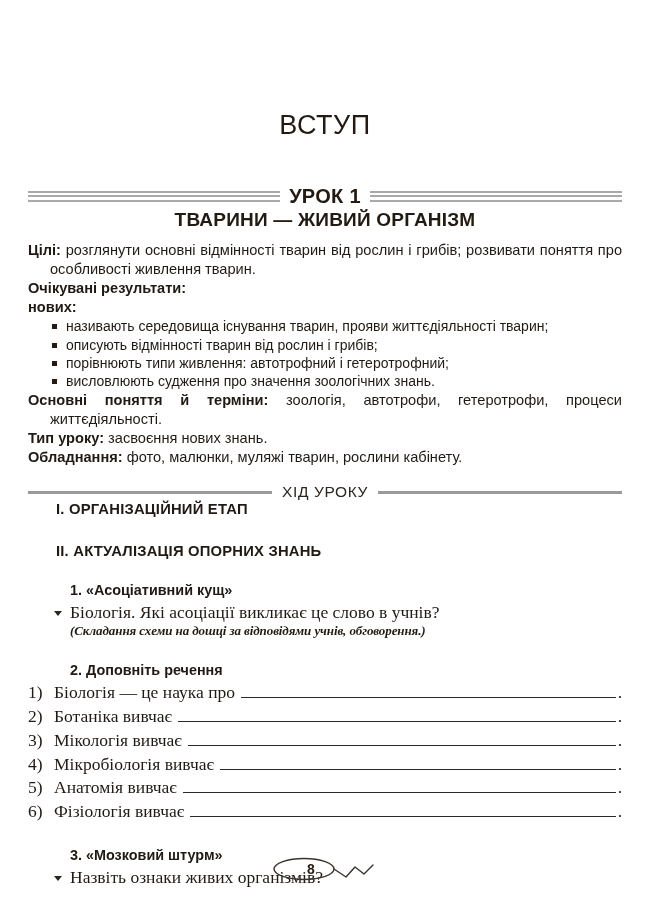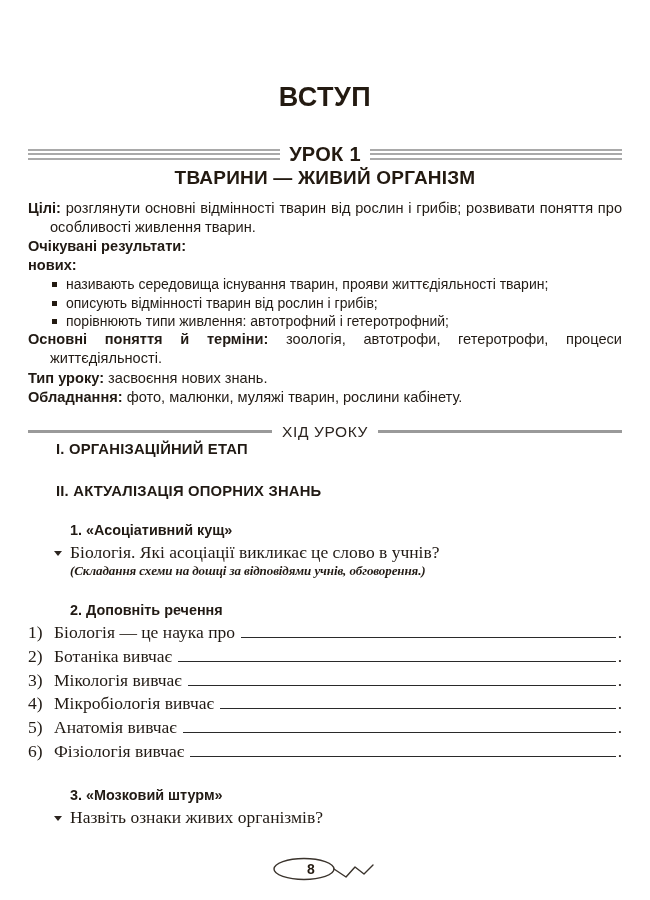--- a/index.html
+++ b/index.html
@@ -23,30 +23,30 @@
     width: 650px;
     height: 900px;
     box-sizing: border-box;
     padding: 0 28px;
   }
 
   
   .part-title {
     text-align: center;
     font-size: 27px;
-    font-weight: bold;
+    font-weight: normal;
     letter-spacing: 0.5px;
     color: #231a11;
-    margin-top: 84px;
+    margin-top: 112px;
     line-height: 1;
   }
 
   
   .lesson-banner {
-    margin-top: 33px;
+    margin-top: 47px;
     display: flex;
     align-items: center;
     justify-content: center;
     gap: 9px;
   }
   .banner-rule {
     flex: 1 1 auto;
     height: 11px;
     position: relative;
   }
@@ -281,20 +281,21 @@
 
     <p class="hang"><b>Цілі:</b><span> розглянути основні відмінності тварин від рослин і грибів; розвивати поняття про особливості живлення тварин.</span></p>
 
     <p class="flush" style="font-weight: bold;">Очікувані результати:</p>
     <p class="flush" style="font-weight: bold;">нових:</p>
 
     <ul class="goals">
       <li>називають середовища існування тварин, прояви життєдіяльності тварин;</li>
       <li>описують відмінності тварин від рослин і грибів;</li>
       <li>порівнюють типи живлення: автотрофний і гетеротрофний;</li>
+      <li>висловлюють судження про значення зоологічних знань.</li>
     </ul>
 
     <p class="hang"><b>Основні поняття й терміни:</b><span> зоологія, автотрофи, гетеротрофи, процеси життєдіяльності.</span></p>
 
     <p class="flush"><b>Тип уроку:</b><span> засвоєння нових знань.</span></p>
 
     <p class="flush"><b>Обладнання:</b><span> фото, малюнки, муляжі тварин, рослини кабінету.</span></p>
   </div>
 
   <div class="course-banner">

